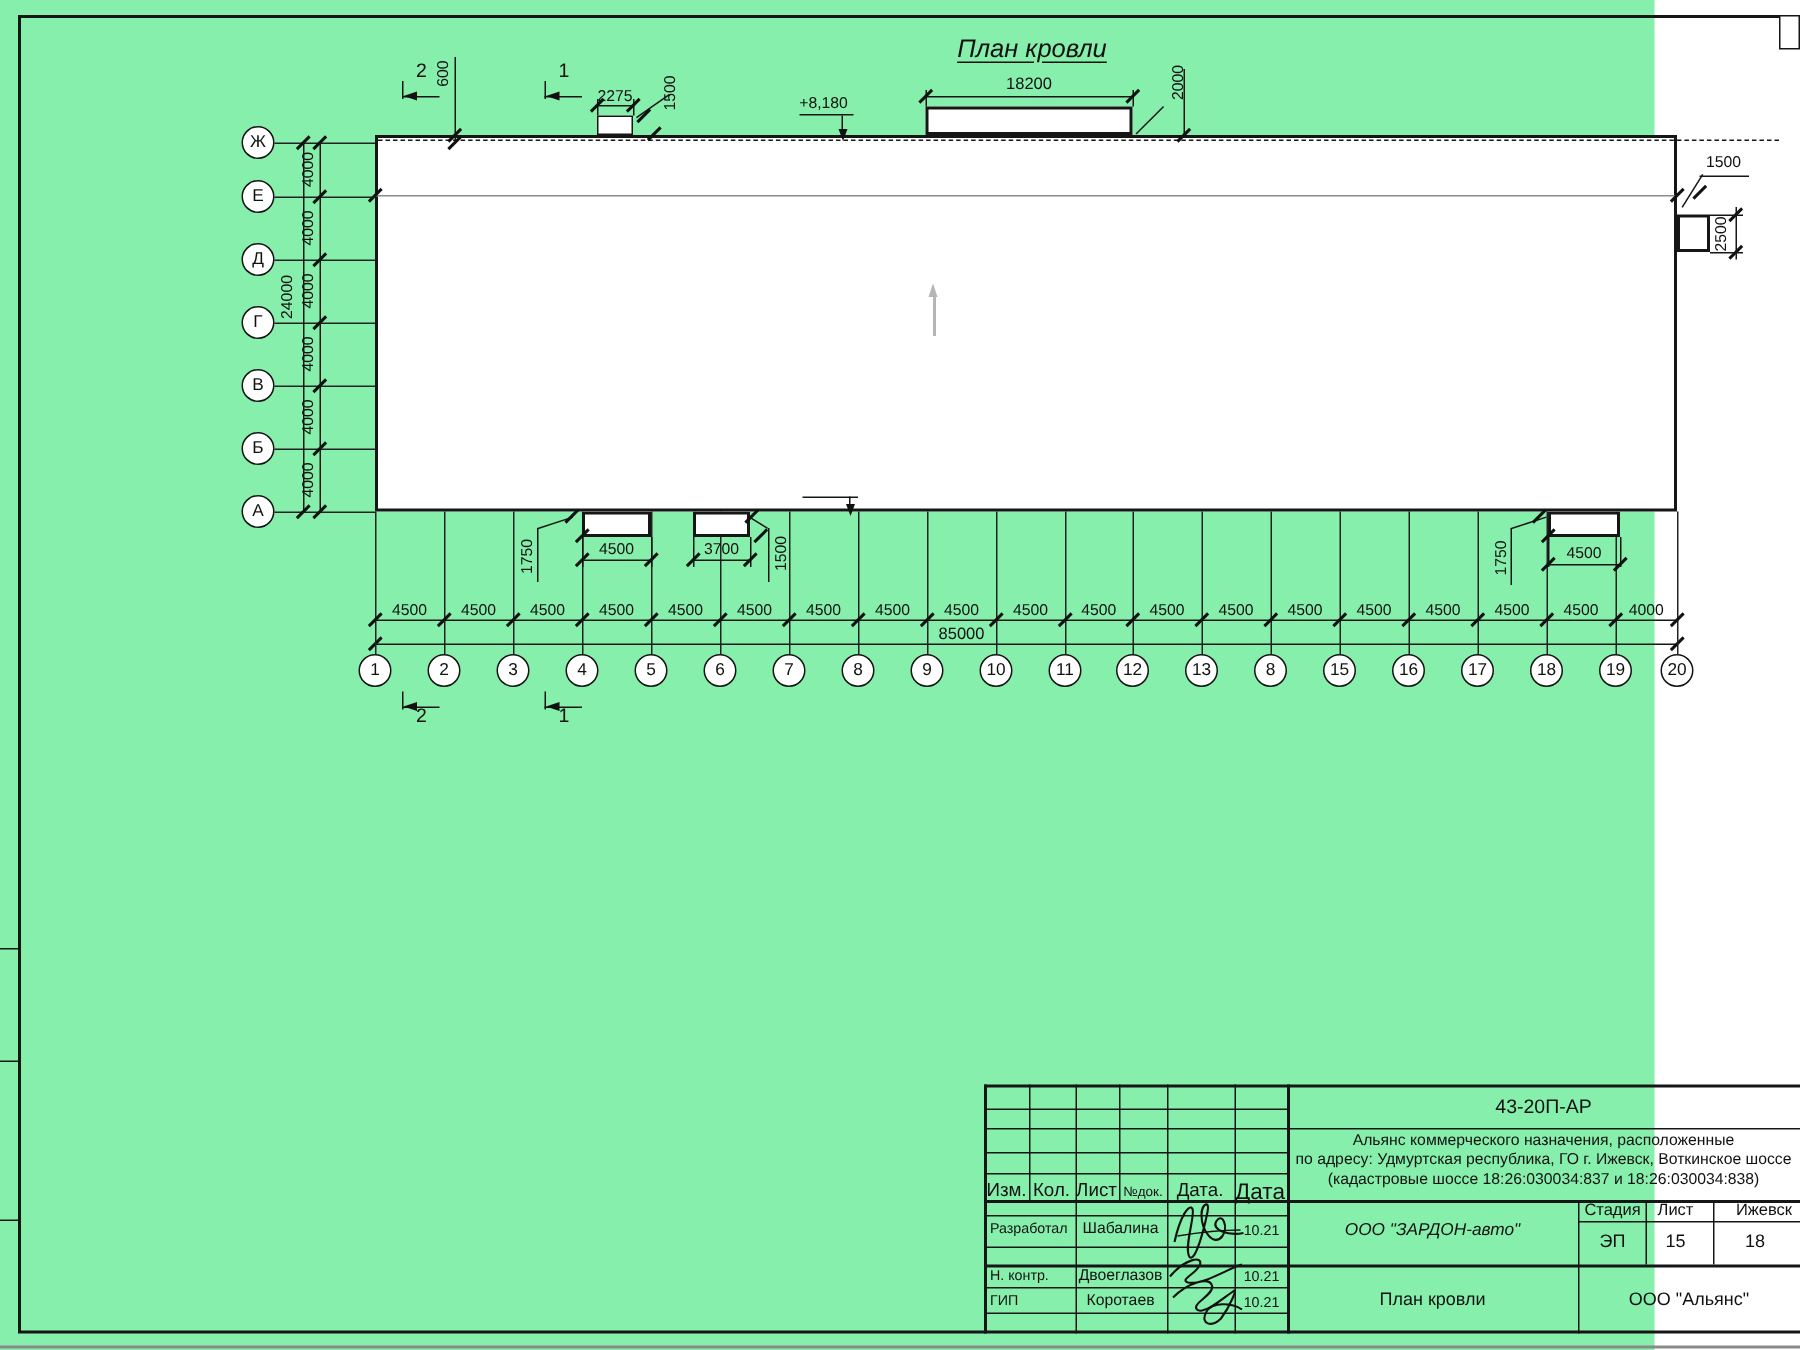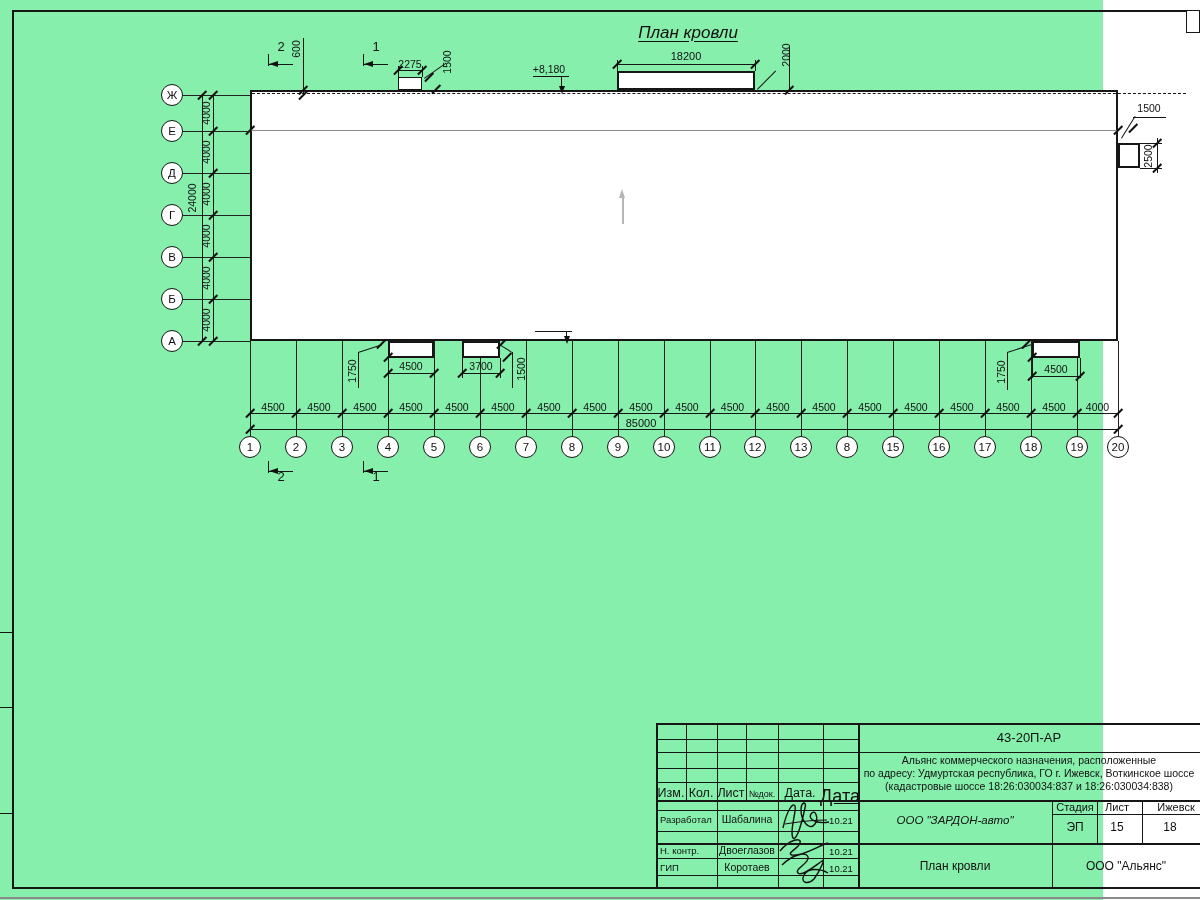--- a/index.html
+++ b/index.html
@@ -61,21 +61,21 @@
   <div class="t cx" style="left:1029px;top:731px;font-size:13px;">43-20П-АР</div>
   <div class="t cx" style="left:1029px;top:755px;">Альянс коммерческого назначения, расположенные</div>
   <div class="t cx" style="left:1029px;top:768px;">по адресу: Удмуртская республика, ГО г. Ижевск, Воткинское шоссе</div>
   <div class="t cx" style="left:1029px;top:781px;">(кадастровые шоссе 18:26:030034:837 и 18:26:030034:838)</div>
 
   <div class="t cx" style="left:671px;top:787px;font-size:12.5px;">Изм.</div>
   <div class="t cx" style="left:701px;top:787px;font-size:12.5px;">Кол.</div>
   <div class="t cx" style="left:731px;top:787px;font-size:12.5px;">Лист</div>
   <div class="t cx" style="left:762px;top:790px;font-size:9px;">№док.</div>
   <div class="t cx" style="left:800px;top:787px;font-size:12.5px;">Дата.</div>
-  <div class="t cx" style="left:840px;top:787px;font-size:18px;text-decoration:underline;">Дата</div>
+  <div class="t cx" style="left:840px;top:787px;font-size:15px;text-decoration:underline;">Дата</div>
 
   <div class="t" style="left:660px;top:815px;font-size:9.5px;">Разработал</div>
   <div class="t cx" style="left:747px;top:814px;">Шабалина</div>
   <div class="t cx" style="left:841px;top:816px;font-size:9.5px;">10.21</div>
   <div class="t" style="left:660px;top:846px;font-size:9.5px;">Н. контр.</div>
   <div class="t cx" style="left:747px;top:845px;">Двоеглазов</div>
   <div class="t cx" style="left:841px;top:847px;font-size:9.5px;">10.21</div>
   <div class="t" style="left:660px;top:863px;font-size:9.5px;">ГИП</div>
   <div class="t cx" style="left:747px;top:862px;">Коротаев</div>
   <div class="t cx" style="left:841px;top:864px;font-size:9.5px;">10.21</div>

